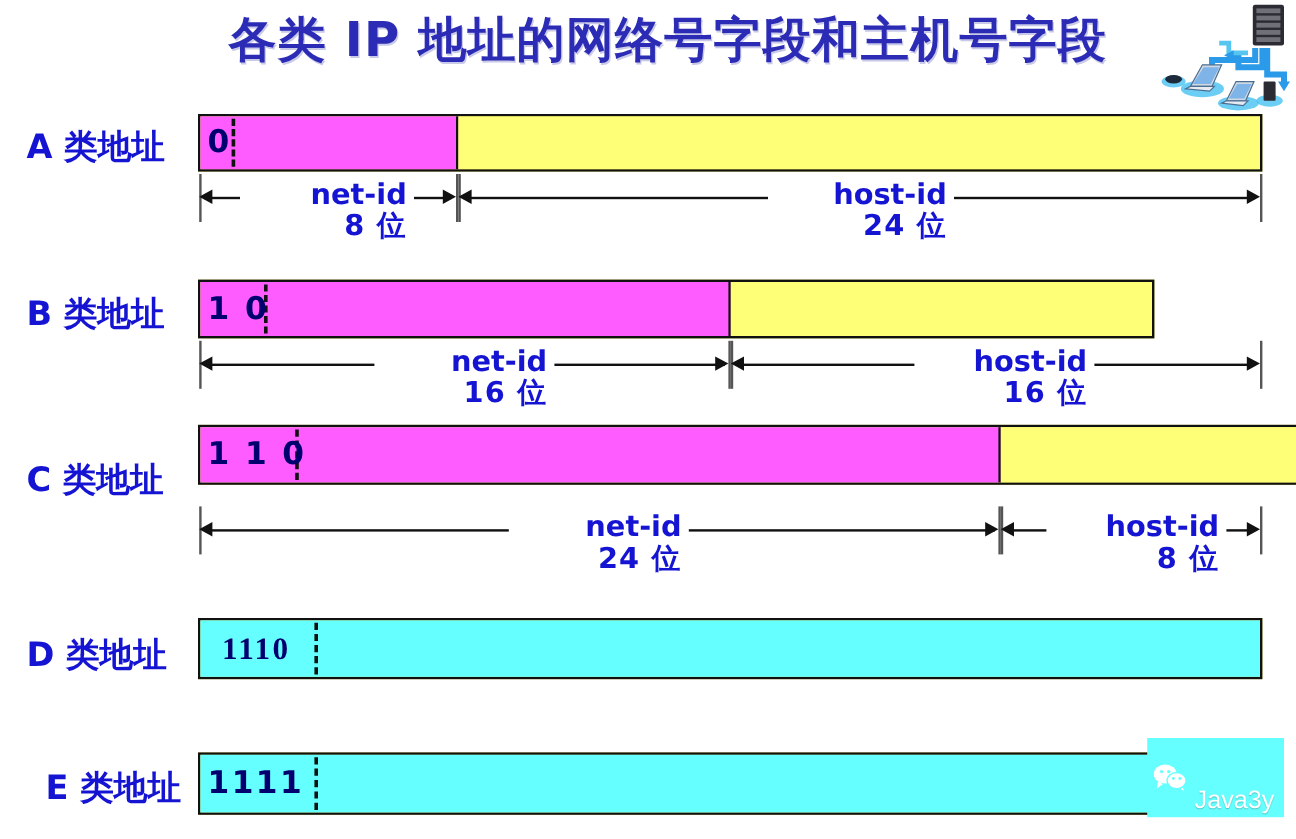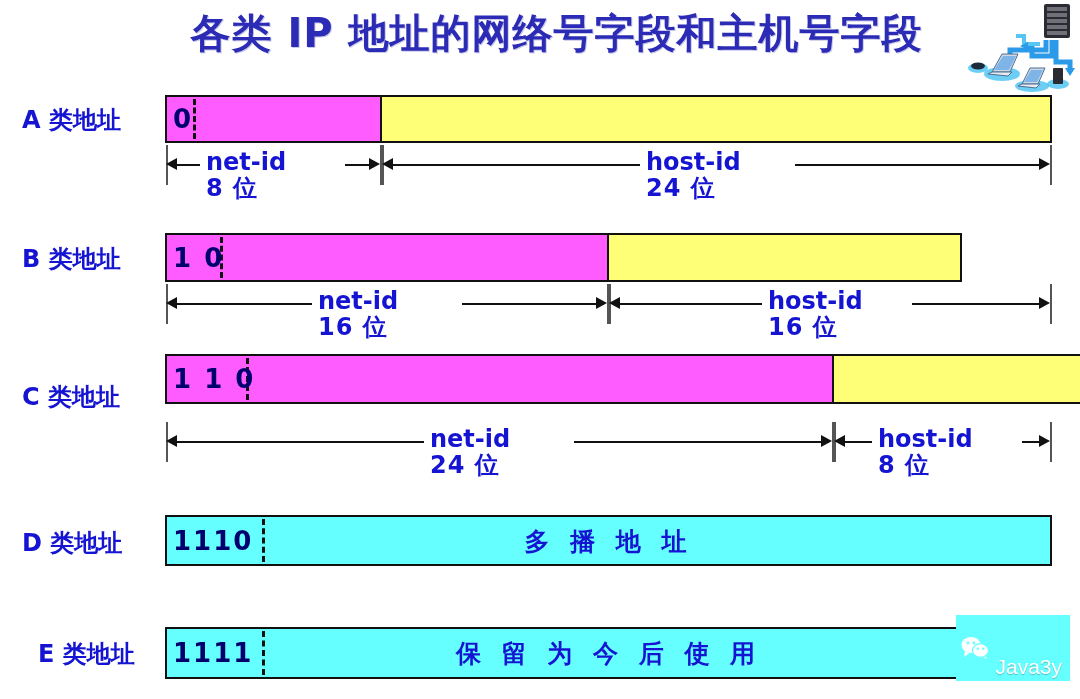--- a/index.html
+++ b/index.html
@@ -37,21 +37,21 @@
     position: absolute;
     right: 2px; top: 0px;
     width: 112px; height: 96px;
   }
 
   
   .row { position: absolute; left: 0; width: 1080px; }
   .rowlabel {
     position: absolute;
     left: 22px;
-    font-size: 24px;
+    font-size: 28px;
     font-weight: bold;
     color: #1414d2;
     white-space: nowrap;
     font-family: "DejaVu Sans", "Liberation Sans", sans-serif;
   }
   .bar {
     position: absolute;
     border: 2px solid #111111;
     display: block;
     background: #ffff77;
@@ -108,21 +108,21 @@
   .arrowhead {
     position: absolute;
     width: 0; height: 0;
     border-top: 6px solid transparent;
     border-bottom: 6px solid transparent;
   }
   .arrowhead.left  { border-right: 11px solid #111111; }
   .arrowhead.right { border-left: 11px solid #111111; }
   .mlabel {
     position: absolute;
-    text-align: left;
+    text-align: right;
     color: #1414d2;
     font-weight: bold;
     white-space: nowrap;
     font-family: "DejaVu Sans", "Liberation Sans", sans-serif;
   }
   .mlabel .nm { display: block; font-size: 24px; line-height: 25px; }
   .mlabel .bt { display: block; font-size: 24px; line-height: 26px; letter-spacing: 1px; }
   .mlabel-bg {
     background: #ffffff;
     padding: 0 6px;
@@ -282,32 +282,30 @@
         <span class="bt">8 位</span>
       </div>
     </div>
   </div>
 
   <div class="row" style="top:0;">
     <div class="rowlabel" style="top:527px;">D 类地址</div>
     <div class="bar" style="left:165px; top:515px; width:887px; height:51px;">
       <div class="seg multi" style="left:0; right:0;"></div>
       <div class="dashline" style="left:95px;"></div>
-      <div class="bits" style="left:6px;">1110</div>
-      <div class="barcaption" style="left:0; right:0; text-align:center;">多 播 地 址</div>
+      <div class="bits" style="left:18px;font-family:Liberation Serif, serif;">1110</div>
     </div>
   </div>
 
   <div class="row" style="top:0;">
     <div class="rowlabel" style="top:638px;margin-left:16px;">E 类地址</div>
     <div class="bar" style="left:165px; top:627px; width:887px; height:52px;">
       <div class="seg multi" style="left:0; right:0;"></div>
       <div class="dashline" style="left:95px;"></div>
       <div class="bits" style="left:6px;">1111</div>
-      <div class="barcaption" style="left:0; right:0; text-align:center;">保 留 为 今 后 使 用</div>
     </div>
   </div>
 
   <div class="watermark">
     <svg width="30" height="24" viewBox="0 0 30 24">
       <ellipse cx="11" cy="9" rx="9.5" ry="8" fill="#ffffff"></ellipse>
       <polygon points="5,15 4,21 9,17.5" fill="#ffffff"></polygon>
       <ellipse cx="20.5" cy="14.5" rx="8" ry="6.8" fill="#ffffff" stroke="#66ffff" stroke-width="1.2"></ellipse>
       <polygon points="26,20 27.5,24 23,21.5" fill="#ffffff" stroke="#66ffff" stroke-width="0.8"></polygon>
       <circle cx="8" cy="7" r="1.4" fill="#66ffff"></circle>

